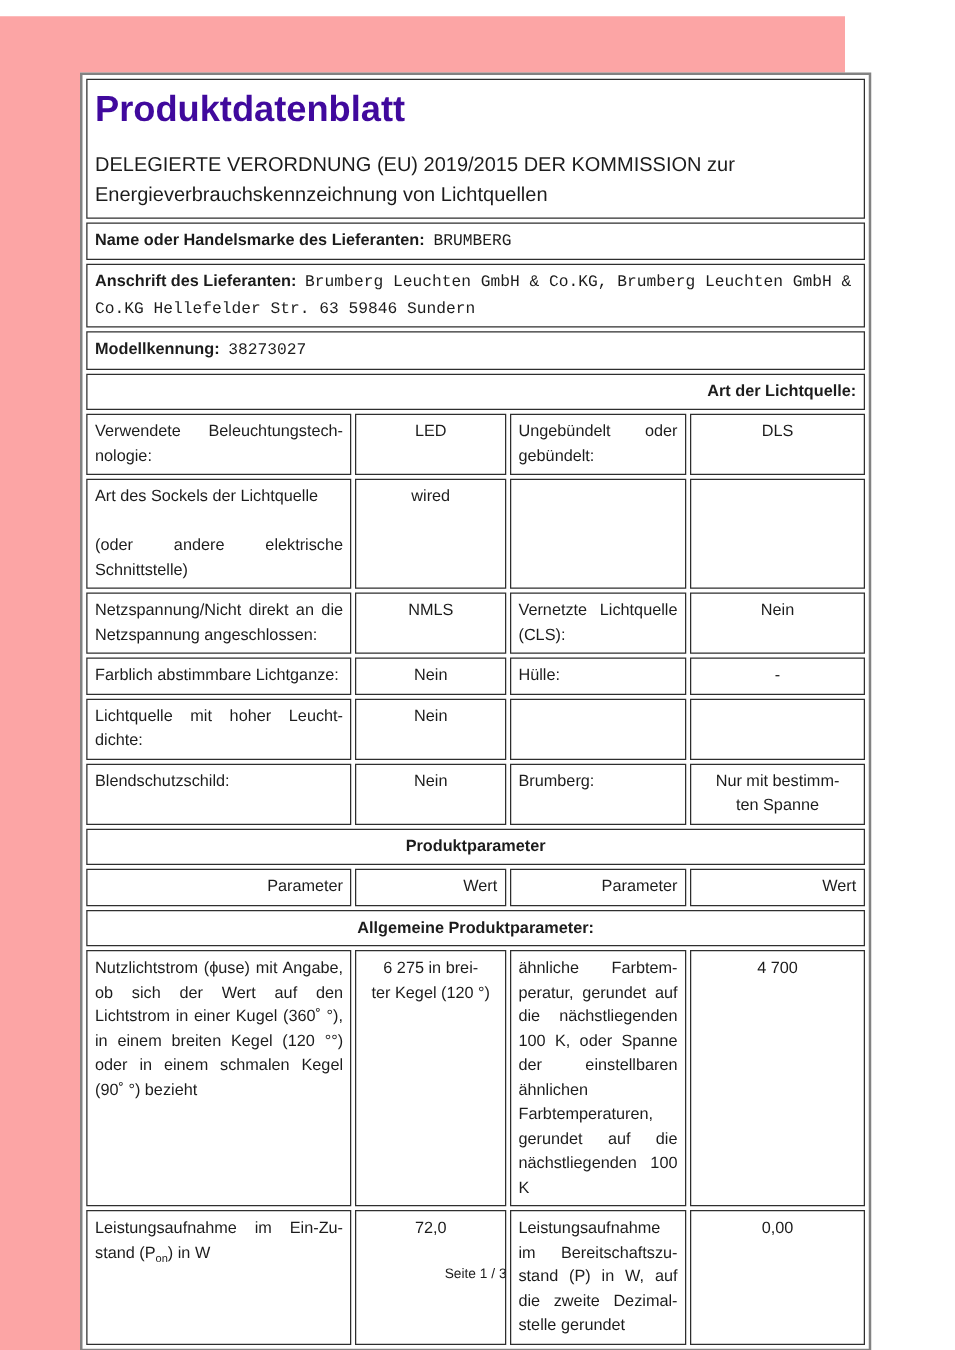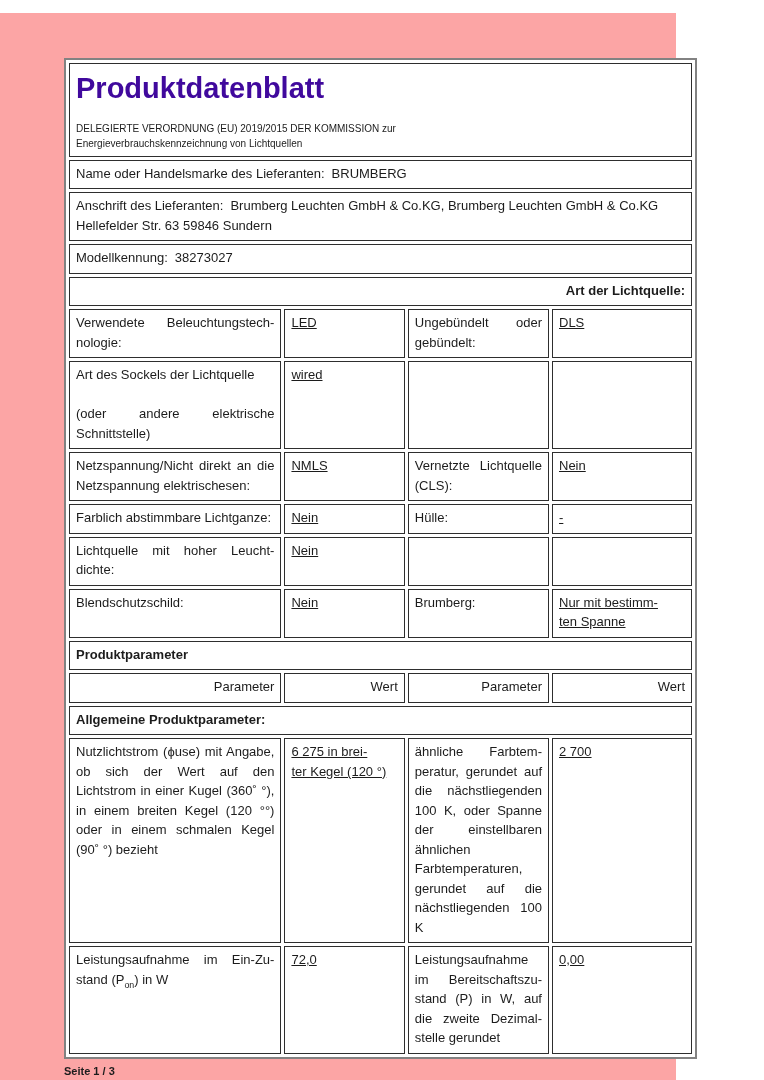--- a/index.html
+++ b/index.html
@@ -29,41 +29,40 @@
     overflow: hidden;
   }
   .title-cell { padding: 4px 10px 10px 10px; }
   .title {
     font-size: 29px;
     font-weight: bold;
     color: #40099d;
     margin: 0 0 10px 0;
     letter-spacing: 0px;
   }
-  .subtitle { font-size: 10px; white-space: pre-line; line-height: 1.5; }
+  .subtitle { font-size: 16px; white-space: pre-line; line-height: 1.5; }
 
   .field { font-size: 13.5px; padding-top: 4px; padding-bottom: 6px; }
-  .b { font-weight: normal; }
-  .val { margin-left: 7px; }
+  .b { font-weight: bold; }
+  .val { margin-left: 7px; font-family: Liberation Mono, monospace; }
 
   .p { text-align: justify; white-space: pre-line; }
-  .v { white-space: pre-line; text-decoration: underline; }
+  .v { text-align: center; white-space: pre-line; }
   .h { text-align: right; }
-  .sec { font-weight: bold; }
+  .sec { font-weight: bold; text-align: center; }
   .secl { font-weight: bold; text-align: right; font-size: 13.5px; }
 
   sub { font-size: 0.68em; vertical-align: sub; line-height: 0; }
 
   .footer {
-    position: absolute; left: 64px; top: 1052px;
+    position: absolute; left: 64px; top: 1000px;
     width: 633px;
-    text-align: left;
+    text-align: center;
     font-size: 11px;
     color: #1c1c1c;
-    font-weight: bold;
   }
 </style>
 </head>
 <body>
 
 <div class="page">
 
   <table class="doc">
     <colgroup>
       <col style="width:34.6%">
@@ -111,21 +110,21 @@
     </tr>
     <tr>
       <td class="cell p">Art des Sockels der Lichtquelle
 
 (oder andere elektrische Schnittstelle)</td>
       <td class="cell v">wired</td>
       <td class="cell p"></td>
       <td class="cell v"></td>
     </tr>
     <tr>
-      <td class="cell p">Netzspannung/Nicht direkt an die Netzspannung elektrische­sen:</td>
+      <td class="cell p">Netzspannung/Nicht direkt an die Netzspannung angeschlos­sen:</td>
       <td class="cell v">NMLS</td>
       <td class="cell p">Vernetzte Lichtquel­le (CLS):</td>
       <td class="cell v">Nein</td>
     </tr>
     <tr>
       <td class="cell p">Farblich abstimmbare Licht­ganze:</td>
       <td class="cell v">Nein</td>
       <td class="cell p">Hülle:</td>
       <td class="cell v">-</td>
     </tr>
@@ -156,21 +155,21 @@
 
     <tr>
       <td colspan="4" class="cell sec">Allgemeine Produktparameter:</td>
     </tr>
 
     <tr>
       <td class="cell p">Nutzlichtstrom (ϕuse) mit An­gabe, ob sich der Wert auf den Lichtstrom in einer Kugel (360˚ °), in einem breiten Kegel (120 °°) oder in einem schmalen Kegel (90˚ °) bezieht</td>
       <td class="cell v">6 275 in brei-
 ter Kegel (120 °)</td>
       <td class="cell p">ähnliche Farbtem­peratur, gerundet auf die nächst­liegenden 100 K, oder Spanne der einstellbaren ähnli­chen Farbtempera­turen, gerundet auf die nächstliegenden 100 K</td>
-      <td class="cell v">2 700</td>
+      <td class="cell v">4 700</td>
     </tr>
     <tr>
       <td class="cell p"><span>Leistungsaufnahme im Ein-Zu­stand (P</span><sub>on</sub><span>) in W</span></td>
       <td class="cell v">72,0</td>
       <td class="cell p"><span>Leistungsaufnahme im Bereitschaftszu­stand (P</span><span>) in W, auf die zweite Dezimal­stelle gerundet</span></td>
       <td class="cell v">0,00</td>
     </tr>
 
   </tbody>
     </table>

